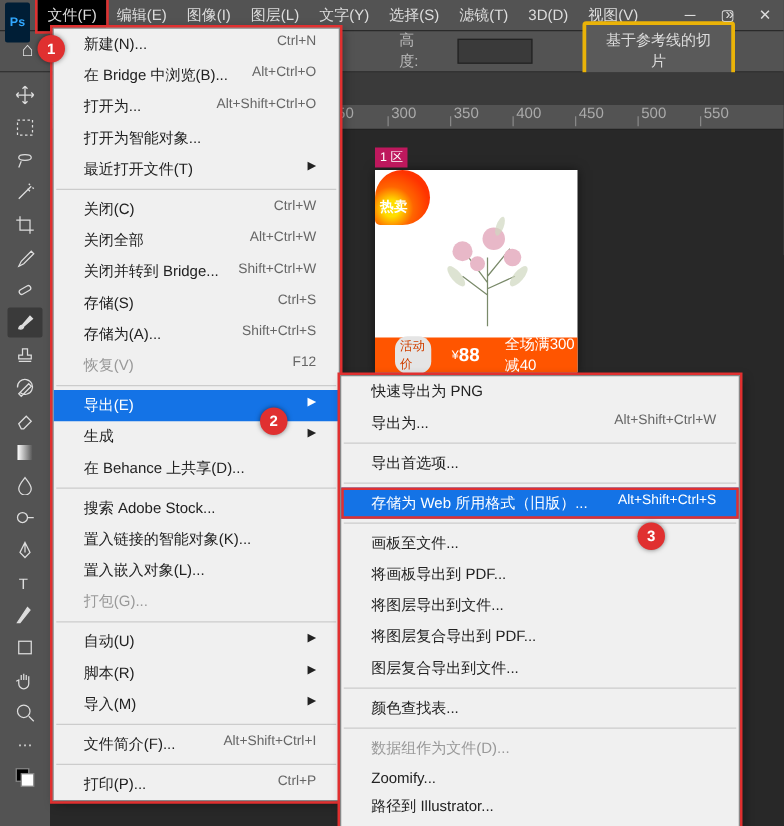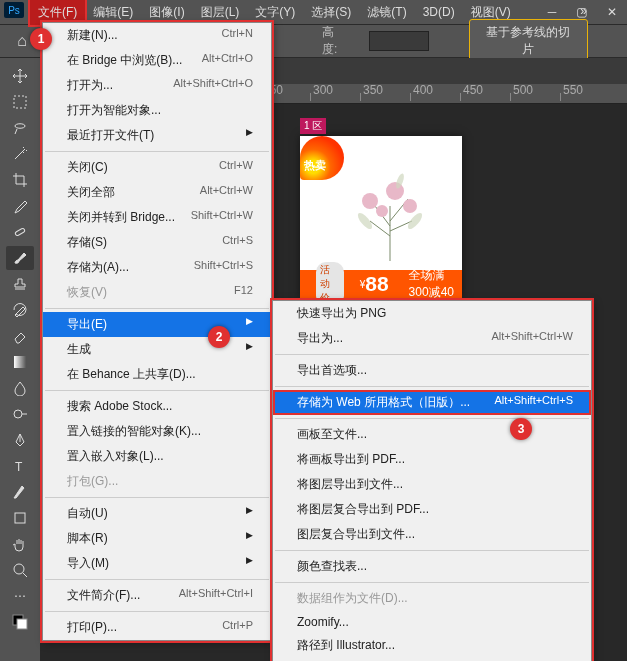--- a/index.html
+++ b/index.html
@@ -1,46 +1,46 @@
 <!DOCTYPE html>
 <html><head>
 <meta charset="utf-8">
 <style>
 *{margin:0;padding:0;box-sizing:border-box;font-family:"Microsoft YaHei",sans-serif;font-size:12px;user-select:none}
 body{background:#535353;width:627px;height:661px;overflow:hidden;position:relative}
 .menubar{height:24px;background:#535353;display:flex;align-items:center;padding-left:30px;color:#ddd}
-.ps-logo{position:absolute;left:4px;top:2px;width:20px;height:16px;background:#001e36;color:#31a8ff;font-size:10px;font-weight:normal;display:flex;align-items:center;justify-content:center;border-radius:2px}
+.ps-logo{position:absolute;left:4px;top:2px;width:20px;height:32px;background:#001e36;color:#31a8ff;font-size:10px;font-weight:bold;display:flex;align-items:center;justify-content:center;border-radius:2px}
 .menubar-item{padding:4px 8px;cursor:pointer;color:#ddd}
-.menubar-item.active{background:#b91c1c;outline:2px solid #e03030}
+.menubar-item.active{background:#000000;outline:2px solid #e03030}
 .win-controls{position:absolute;right:0;top:0;display:flex}
 .win-btn{width:30px;height:24px;display:flex;align-items:center;justify-content:center;color:#ddd}
 .optbar{height:34px;background:#535353;border-top:1px solid #2a2a2a;border-bottom:1px solid #2a2a2a;display:flex;align-items:center;padding-left:50px;color:#bbb;gap:20px}
 .opt-home{position:absolute;left:12px;width:20px;height:20px;display:flex;align-items:center;justify-content:center;color:#ddd;font-size:16px}
 .opt-input{background:#3a3a3a;border:1px solid #222;color:#bbb;padding:2px 6px;width:60px}
-.opt-btn{background:#5a5a5a;border:1px solid #eab308;color:#ddd;padding:4px 12px;border-radius:3px}
+.opt-btn{background:#5a5a5a;border:3px solid #eab308;color:#ddd;padding:4px 12px;border-radius:3px}
 .workspace{position:relative;height:calc(100% - 58px);display:flex}
 .toolbar{width:40px;background:#535353;display:flex;flex-direction:column;align-items:center;padding-top:6px;gap:2px}
 .tool{width:28px;height:24px;display:flex;align-items:center;justify-content:center;color:#ddd;border-radius:2px}
 .tool.selected{background:#3a3a3a}
 .tool svg{width:16px;height:16px}
 .canvas-area{flex:1;background:#282828;position:relative}
 .ruler-h{height:20px;background:#535353;border-bottom:1px solid #222;display:flex;font-size:9px;color:#aaa;align-items:flex-end;padding-bottom:2px}
 .ruler-h span{width:50px;text-align:left;padding-left:2px;border-left:1px solid #888;height:8px;position:relative}
 .ruler-h span::before{content:attr(data-v);position:absolute;top:-10px;left:2px}
 .doc-tabs{height:26px;background:#3a3a3a;display:flex;align-items:center}
 .doc-tab{padding:4px 10px;color:#ddd;background:#535353;font-size:11px}
 .artboard{position:absolute;left:260px;top:78px;width:162px;height:162px;background:#fff;box-shadow:0 0 8px rgba(0,0,0,.5)}
 .artboard-label{position:absolute;top:-18px;left:0;font-size:10px;color:#aaa;background:#be185d;color:#fff;padding:1px 4px}
 .hot-badge{position:absolute;top:0;left:0;width:44px;height:44px}
 .hot-flame{width:44px;height:44px;background:radial-gradient(circle at 30% 70%,#ffdd00 15%,#ff6600 40%,#ff3300 70%);border-radius:50% 50% 50% 4px;position:relative}
 .hot-text{position:absolute;top:22px;left:4px;color:#fff;font-size:11px;font-weight:bold}
 .flowers{position:absolute;top:30px;left:40px;width:100px;height:100px}
 .promo-bar{position:absolute;bottom:0;left:0;right:0;height:28px;background:#ff5500;display:flex;align-items:center;color:#fff;font-size:11px}
 .promo-pill{background:#e5e5e5;color:#d04000;border-radius:10px;padding:1px 4px;margin:0 16px;font-size:10px}
-.promo-price{font-size:21px;font-weight:bold;color:#fff;margin-right:20px}
+.promo-price{font-size:15px;font-weight:bold;color:#fff;margin-right:20px}
 .dropdown{position:absolute;background:#f0f0f0;border:1px solid #888;box-shadow:2px 2px 8px rgba(0,0,0,.4);z-index:100}
 .dd-file{left:42px;top:22px;width:230px;outline:2px solid #e03030}
 .dd-export{left:272px;top:300px;width:320px;outline:2px solid #e03030}
 .dd-item{display:flex;justify-content:space-between;padding:4px 18px 4px 24px;color:#222;cursor:pointer;white-space:nowrap}
 .dd-item.hl{background:#1473e6;color:#fff}
 .dd-item.hl-red{outline:2px solid #e03030;outline-offset:-2px}
 .dd-item.disabled{color:#999}
 .dd-item .arrow{margin-left:auto;padding-left:20px}
 .dd-sep{height:1px;background:#ccc;margin:3px 2px}
 .sc{color:#666;font-size:11px}

